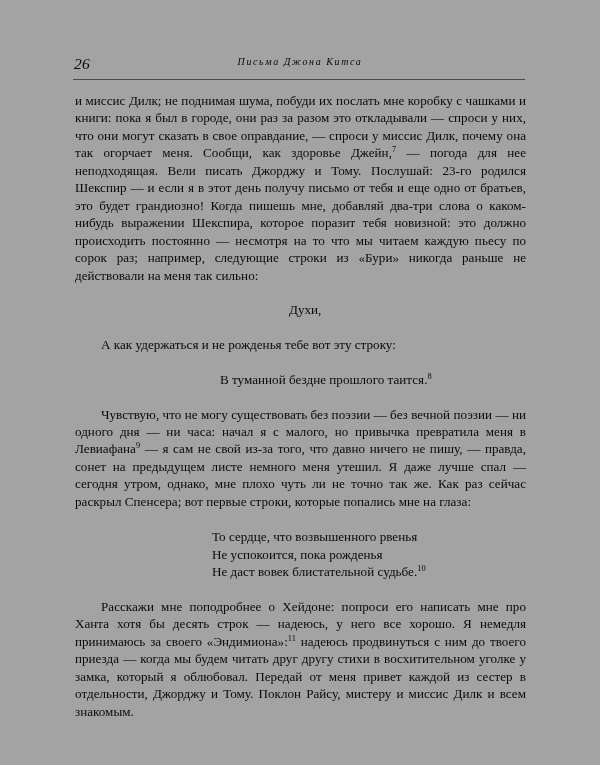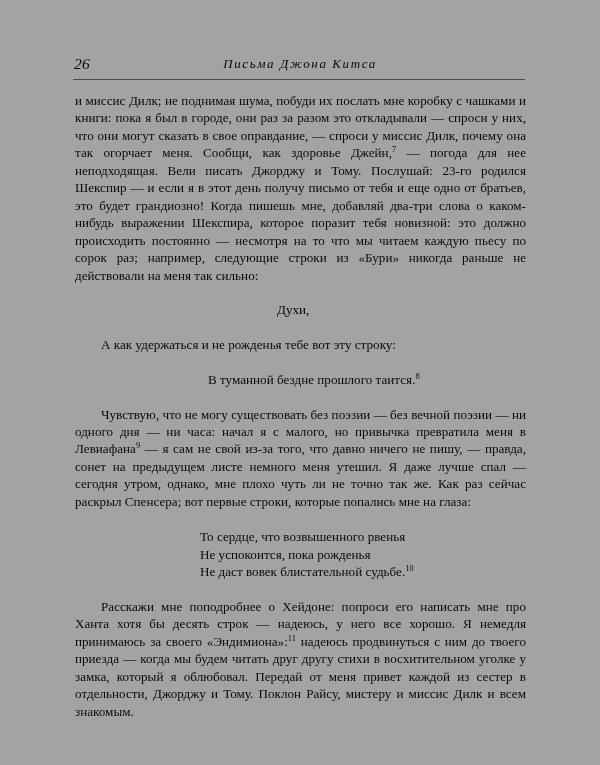--- a/index.html
+++ b/index.html
@@ -37,21 +37,21 @@
     font-size: 15.5px;
     font-style: italic;
     letter-spacing: 0.2px;
   }
   .head-title {
     position: absolute;
     left: 0;
     top: 1px;
     width: 452px;
     text-align: center;
-    font-size: 13px;
+    font-size: 10px;
     font-style: italic;
     letter-spacing: 1.6px;
   }
   .head-rule {
     position: absolute;
     left: 73px;
     top: 79px;
     width: 452px;
     height: 1px;
     background: #4a4a4a;
@@ -82,21 +82,21 @@
   }
 
   sup {
     font-size: 8.4px;
     vertical-align: super;
     line-height: 0;
   }
 
   
   .verse {
-    margin: 0;
+    margin: 12px;
     font-size: 13.1px;
     line-height: 17.45px;
     letter-spacing: 0.02px;
   }
   .verse .vline {
     white-space: pre;
   }
   .verse .ital {
     font-style: italic;
   }

